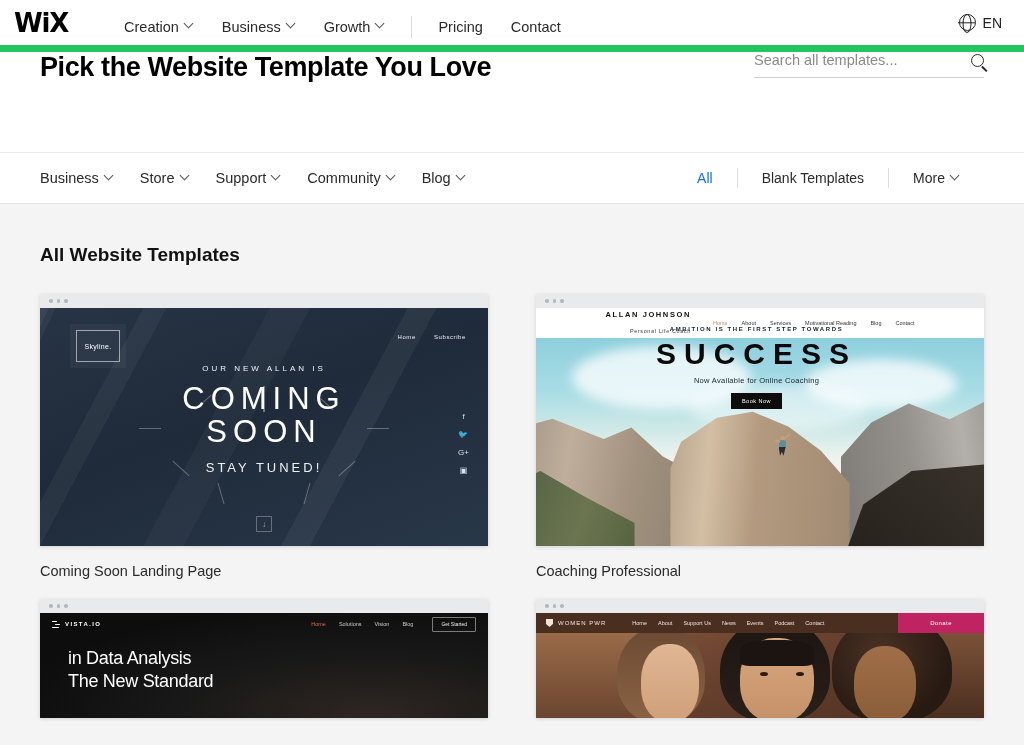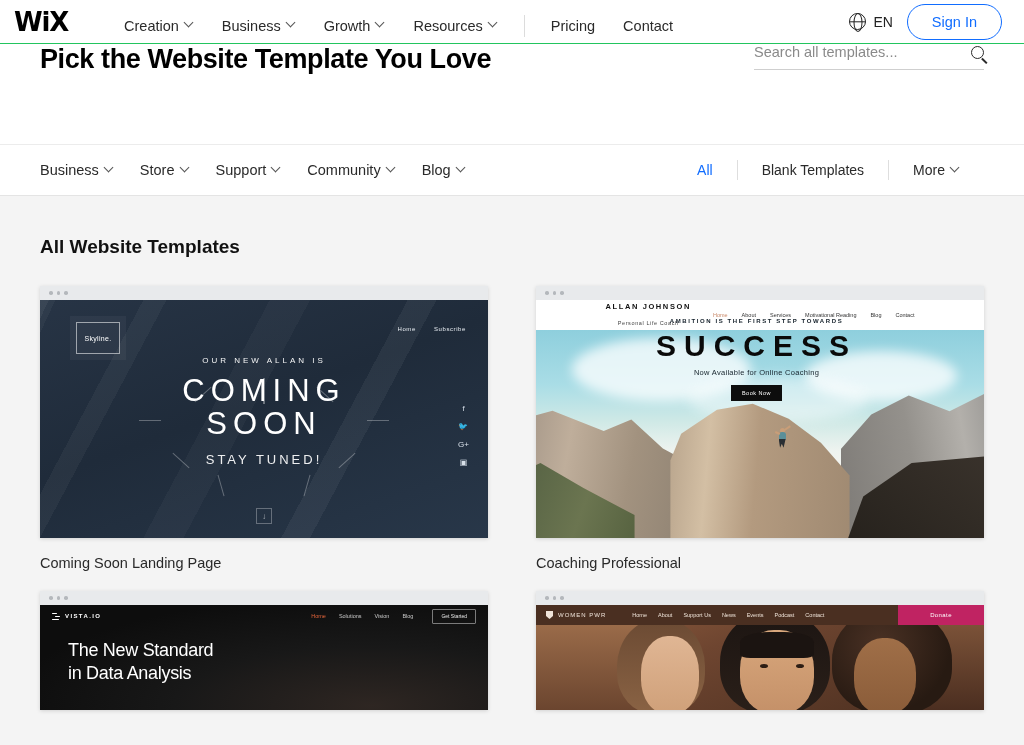--- a/index.html
+++ b/index.html
@@ -6,24 +6,24 @@
   html, body {
     width: 1024px; height: 745px;
     font-family: "Liberation Sans", sans-serif;
     background: #f4f4f4;
     overflow: hidden;
     -webkit-font-smoothing: antialiased;
   }
 
   
   .topbar {
-    height: 44px; background: #fff;
+    height: 52px; background: #fff;
     display: flex; align-items: center;
     padding: 0 22px 0 14px;
-    border-bottom: 1px solid #22c55e;
+    border-bottom: 7px solid #22c55e;
     position: relative;
   }
   .wix-logo {
     font-size: 26px; font-weight: 700; letter-spacing: -1.2px;
     color: #000; line-height: 1; position: relative;
     padding-right: 4px; font-family: "DejaVu Sans", sans-serif;
   }
   .nav-main { display: flex; align-items: center; margin-left: 38px; gap: 0; margin-top: 8px; }
   .nav-item {
     display: flex; align-items: center; gap: 6px;
@@ -173,21 +173,21 @@
     border: 1px solid rgba(255,255,255,.3); transform: translateX(-50%);
     color: rgba(255,255,255,.6); font-size: 8px; text-align: center; line-height: 15px;
   }
 
   
   .t2 { height: 238px; position: relative; overflow: hidden; background: #fff; }
   .t2-head {
     height: 30px; background: #fff; display: flex; align-items: center;
     justify-content: center; gap: 22px;
   }
-  .t2-brand { text-align: center; }
+  .t2-brand { text-align: right; }
   .t2-brand b { font-size: 7.5px; letter-spacing: 1.6px; color: #111; display: block; }
   .t2-brand i { font-size: 5.5px; letter-spacing: .6px; color: #444; font-style: normal; }
   .t2-nav { display: flex; gap: 14px; font-size: 5.5px; color: #333; }
   .t2-nav .on { color: #c98a6a; }
   .t2-hero { position: absolute; left: 0; right: 0; top: 30px; bottom: 0; overflow: hidden; }
   .t2-sky {
     position: absolute; inset: 0;
     background: linear-gradient(180deg, #8ecfdd 0%, #a9dde6 26%, #cfe9e6 44%, #eef3ef 58%, #f6f5f0 70%);
   }
   .t2-cloud {
@@ -326,35 +326,30 @@
       <span class="chev"></span>
     </div>
     <div class="nav-item">
       <span>Business</span>
       <span class="chev"></span>
     </div>
     <div class="nav-item">
       <span>Growth</span>
       <span class="chev"></span>
     </div>
-    <div class="nav-item">
-      <span>Resources</span>
-      <span class="chev"></span>
-    </div>
     <div class="vdiv"></div>
     <div class="nav-item">Pricing</div>
     <div class="nav-item">Contact</div>
   </div>
 
   <div class="nav-right">
     <div class="lang">
       <span class="globe"></span>
       <span>EN</span>
     </div>
-    <button class="signin">Sign In</button>
   </div>
 </div>
 
 <div class="titlerow">
   <div class="page-title">Pick the Website Template You Love</div>
   <div class="searchwrap">
     <input type="text" placeholder="Search all templates..." style="">
     <span class="mag"></span>
   </div>
 </div>
@@ -511,22 +506,22 @@
             </div>
             <div class="t3-nav">
               <span class="on">Home</span>
               <span>Solutions</span>
               <span>Vision</span>
               <span>Blog</span>
               <span class="t3-cta">Get Started</span>
             </div>
           </div>
           <div class="t3-h">
+            <div>in Data Analysis</div>
             <div>The New Standard</div>
-            <div>in Data Analysis</div>
           </div>
         </div>
       </div>
     </div>
 
     <div class="card">
       <div class="card-thumb">
         <div class="chrome">
           <span class="dot"></span>
           <span class="dot"></span>

